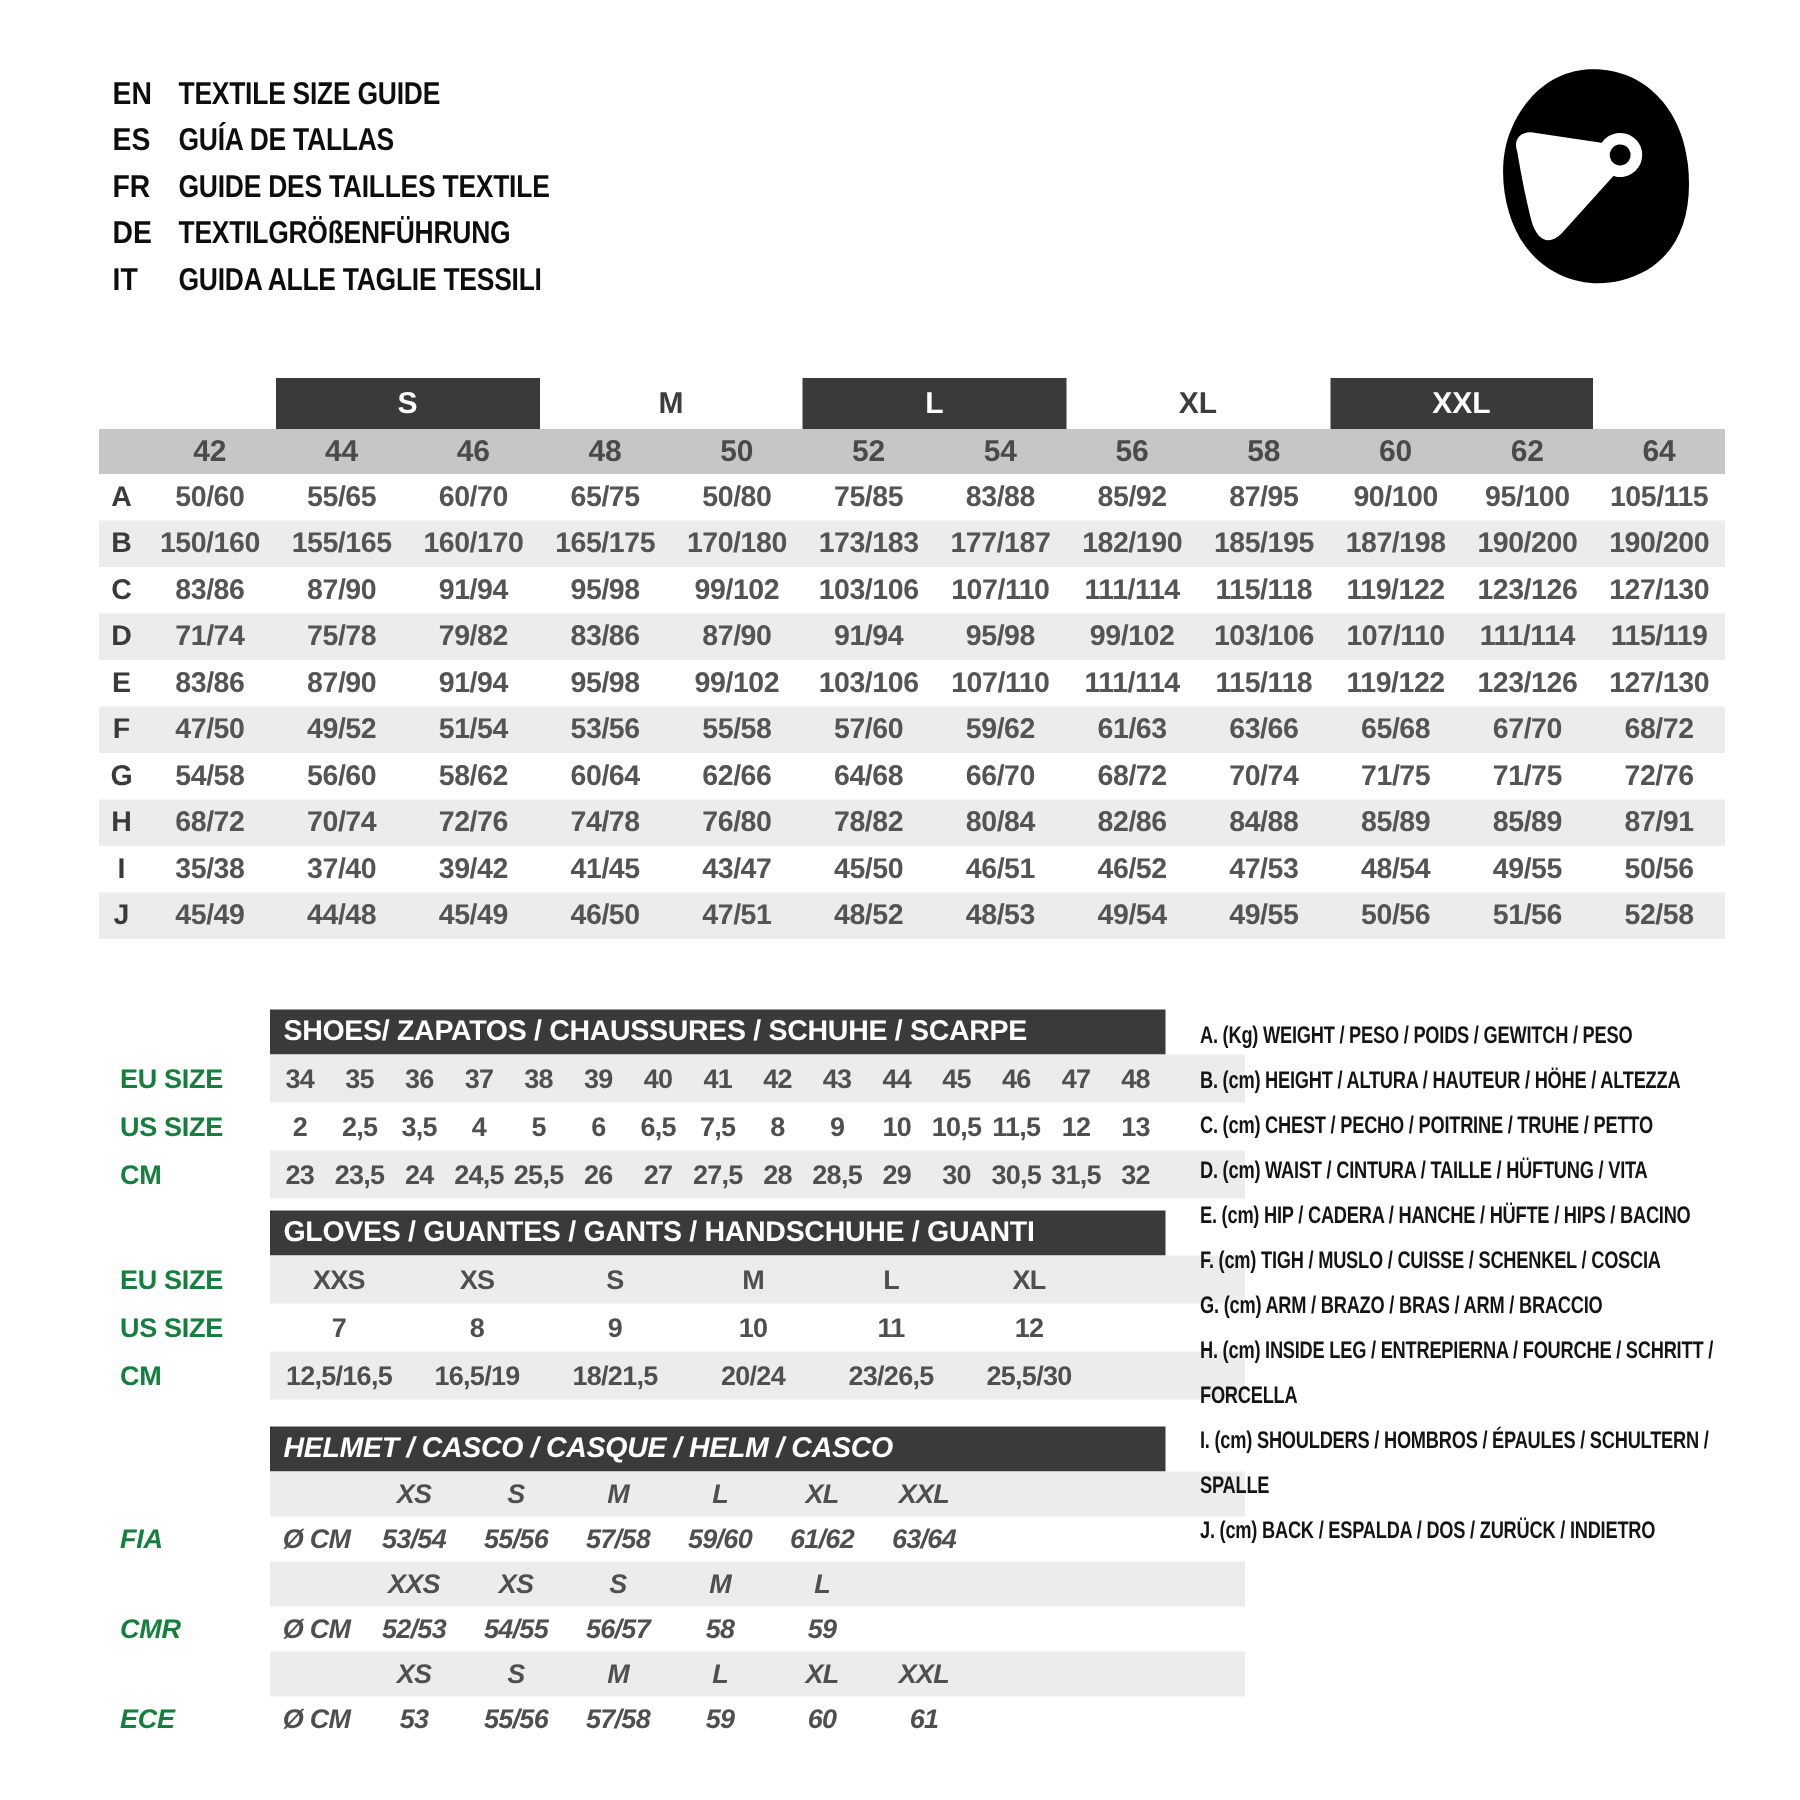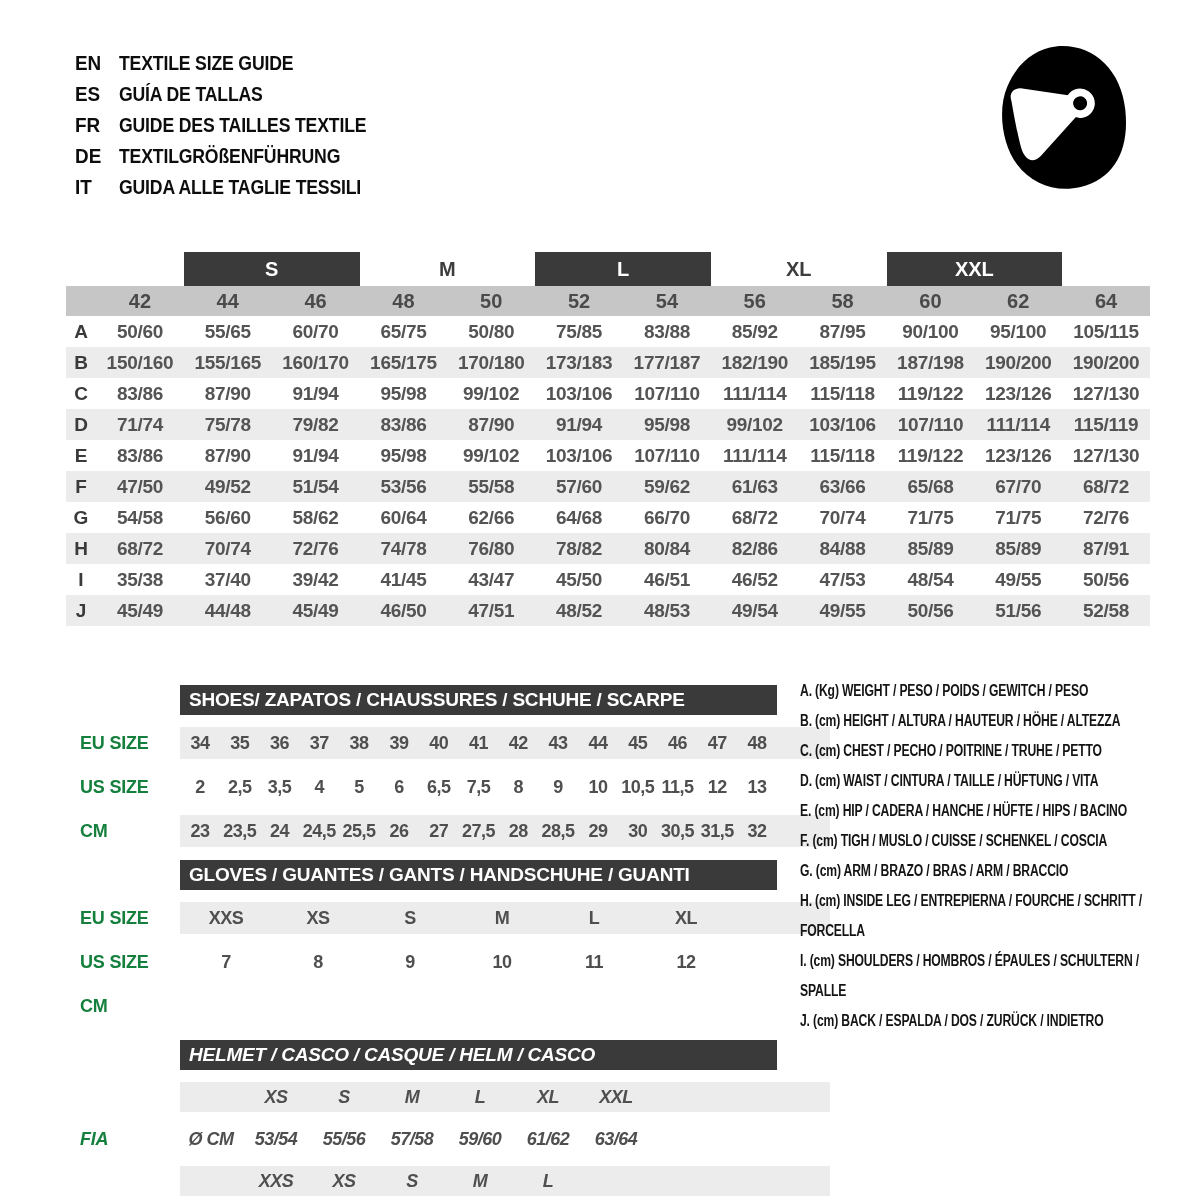--- a/index.html
+++ b/index.html
@@ -24,21 +24,21 @@
   .group.plain{color:#3d3d3d;}
   .numbers{height:30px;background:#c6c6c6;}
   .ncell{display:flex;align-items:center;justify-content:center;font-size:20px;color:#4a4a4a;}
   .mrow{height:31px;}
   .mrow.striped{background:#ececec;}
   .mlabel{display:flex;align-items:center;justify-content:center;font-size:19px;color:#3a3a3a;}
   .mcell{display:flex;align-items:center;justify-content:center;font-size:19px;color:#545454;letter-spacing:-.3px;}
 
   
   .bottom{position:absolute;left:80px;top:672px;}
-  .brow{display:flex;height:32px;margin-top:12px;}
+  .brow{display:flex;height:32px;}
   .brow.h{height:30px;}
   .brow.t{height:31px;}
   .blabel{width:100px;display:flex;align-items:center;font-size:18px;color:#15803d;letter-spacing:-.2px;}
   .bwrap{width:650px;height:100%;}
   .bwrap.striped{background:#ececec;}
   .tbar{width:597px;height:30px;margin-top:1px;background:#3a3a3a;color:#fff;display:flex;align-items:center;
         padding-left:9px;box-sizing:border-box;font-size:19px;letter-spacing:-.2px;white-space:nowrap;}
   .cells{display:grid;height:100%;}
   .cells.s15{grid-template-columns:repeat(15,1fr);width:597px;}
   .cells.g6{grid-template-columns:repeat(6,92px);width:552px;}
@@ -364,20 +364,30 @@
               <div class="cell">8</div>
               <div class="cell">9</div>
               <div class="cell">10</div>
               <div class="cell">11</div>
               <div class="cell">12</div>
             </div>
           </div>
         </div>
         <div class="brow">
           <div class="blabel">CM</div>
+          <div class="bwrap striped">
+            <div class="cells g6">
+              <div class="cell">12,5/16,5</div>
+              <div class="cell">16,5/19</div>
+              <div class="cell">18/21,5</div>
+              <div class="cell">20/24</div>
+              <div class="cell">23/26,5</div>
+              <div class="cell">25,5/30</div>
+            </div>
+          </div>
         </div>
       </div>
     <div class="helmet-block">
         <div class="brow t">
           <div class="blabel"></div>
           <div class="tbar">HELMET / CASCO / CASQUE / HELM / CASCO</div>
         </div>
         <div class="brow h">
           <div class="blabel"></div>
           <div class="bwrap striped">

